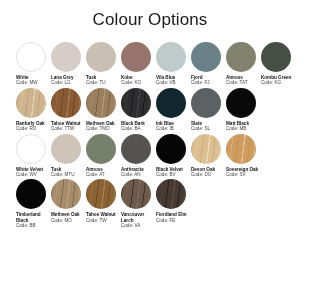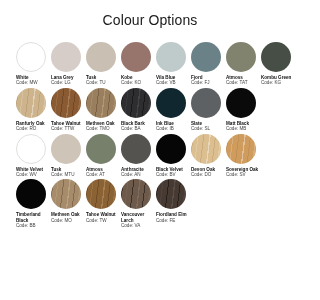--- a/index.html
+++ b/index.html
@@ -6,21 +6,21 @@
   body{
     width:300px;height:300px;
     background:#ffffff;
     font-family:"Liberation Sans", sans-serif;
     overflow:hidden;
     position:relative;
   }
 
   .page-title{
     text-align:center;
-    font-size:14px;
+    font-size:17px;
     font-weight:400;
     color:#1a1a1a;
     letter-spacing:0.1px;
     margin:10px 0 12px 0;
     line-height:20px;
   }
 
   .palette{
     margin-top:12px;
     padding:0 14px 0 16px;

